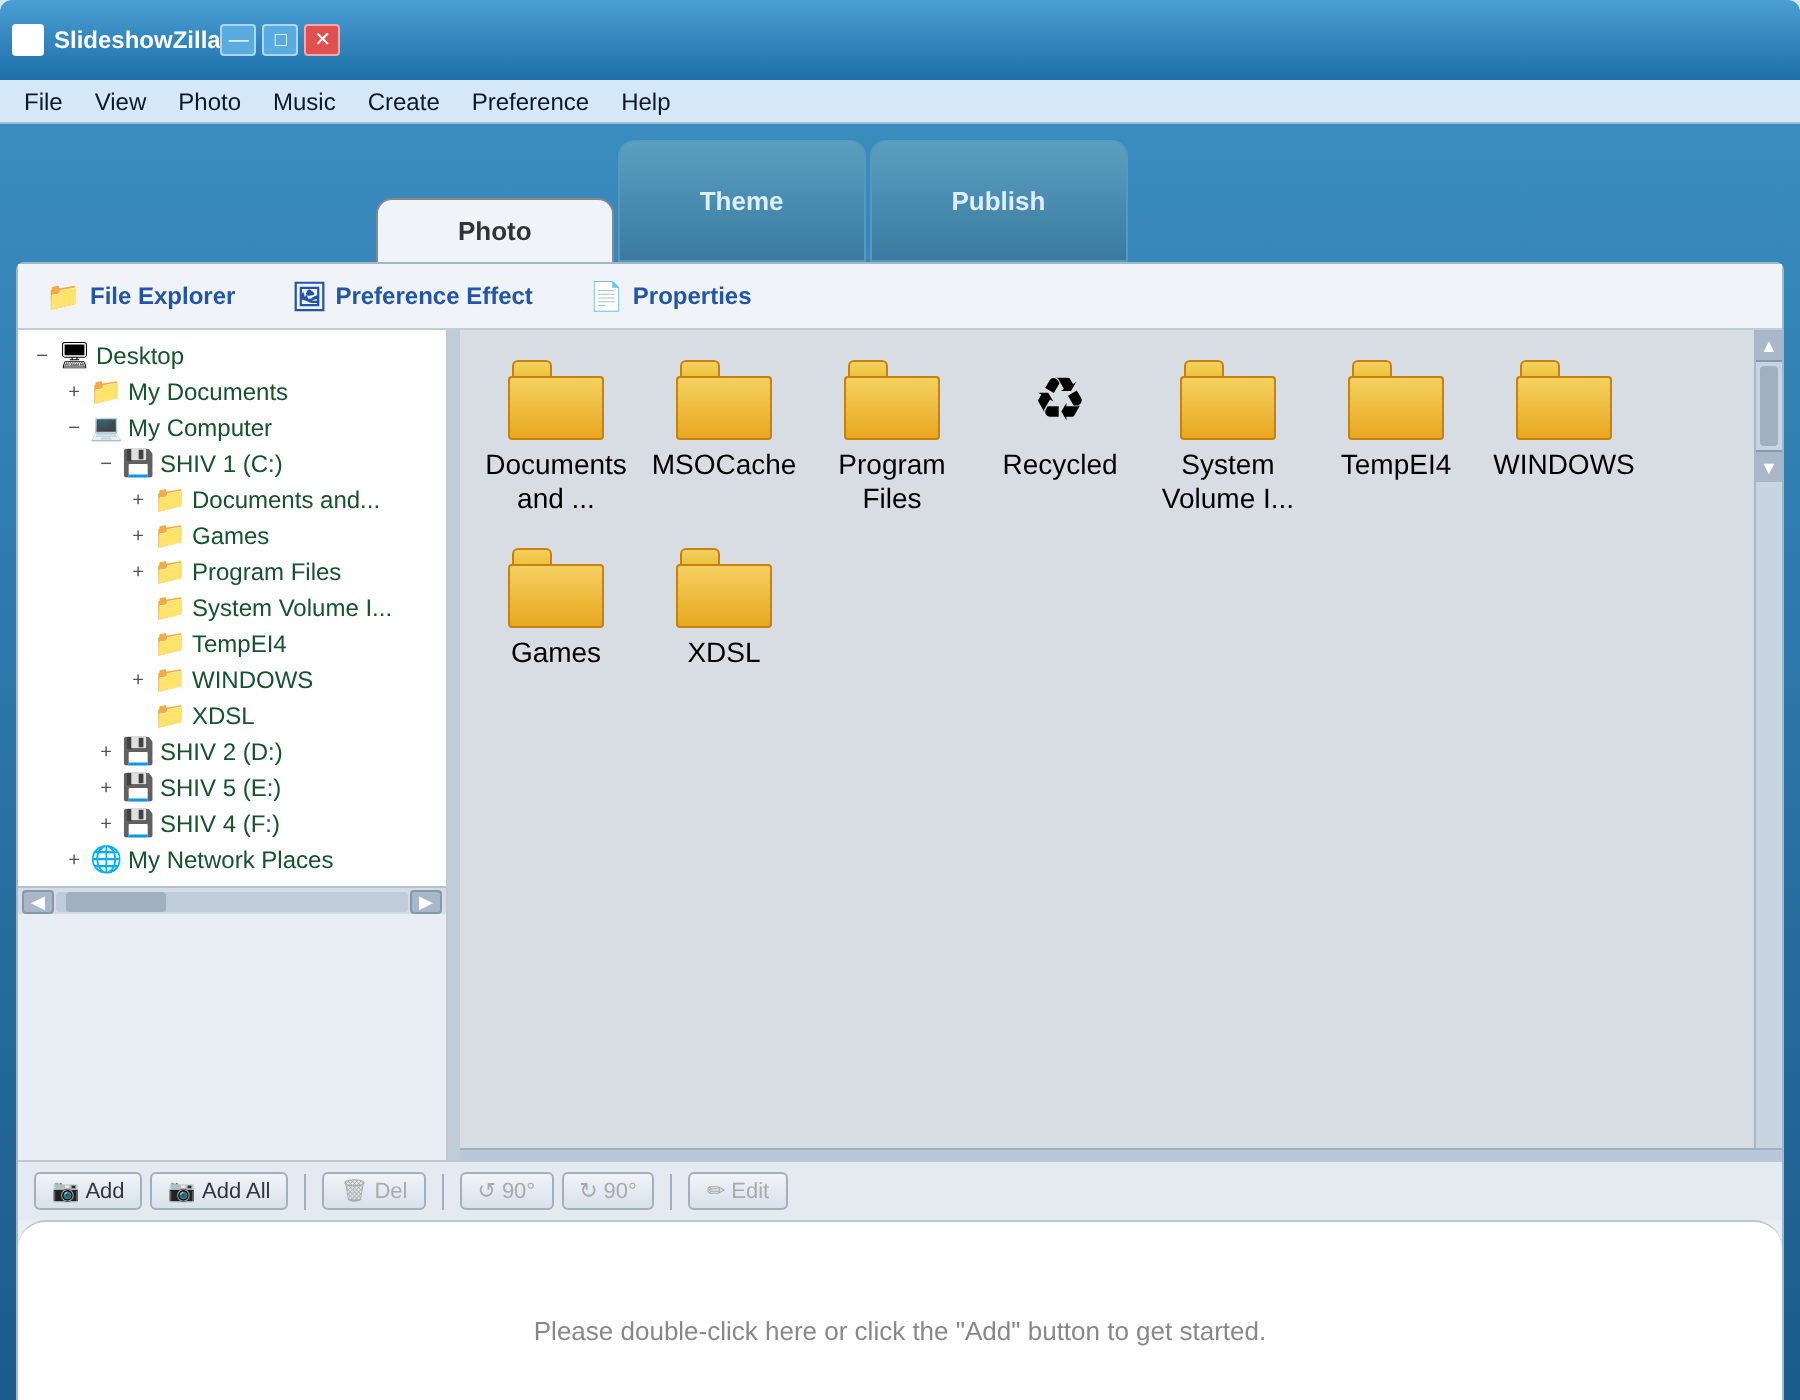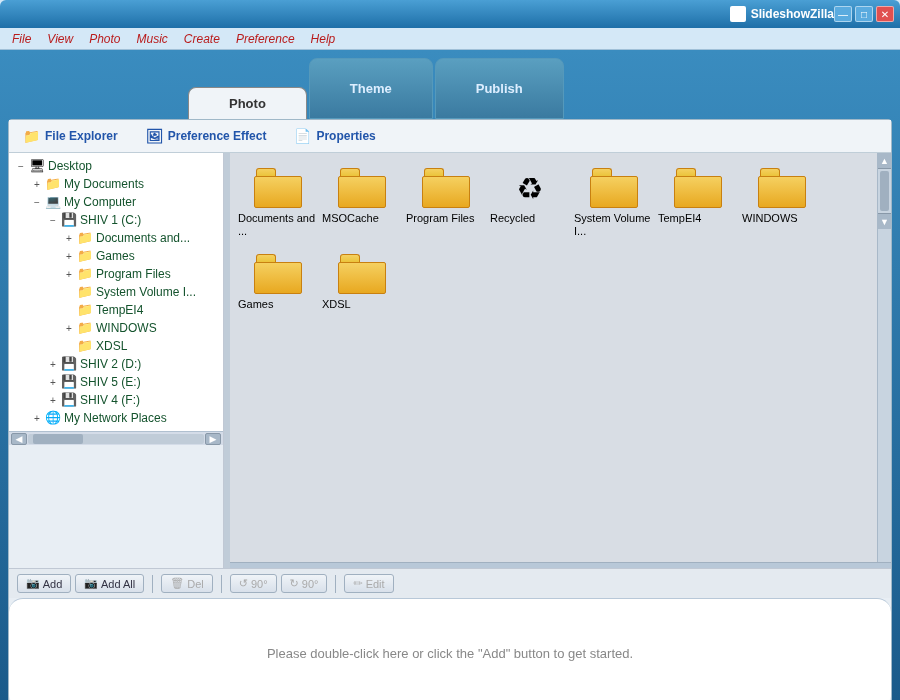--- a/index.html
+++ b/index.html
@@ -7,25 +7,25 @@
       width: 900px;
       height: 700px;
       font-family: Tahoma, Arial, sans-serif;
       font-size: 12px;
       background: #d4e8f7;
       overflow: hidden;
     }
 
     
     #titlebar {
-      height: 28px;
+      height: 40px;
       background: linear-gradient(to bottom, #4a9fd4, #1e6fa8);
       display: flex;
       align-items: center;
-      justify-content: flex-end;
+      justify-content: flex-start;
       padding: 0 6px;
       border-top-left-radius: 6px;
       border-top-right-radius: 6px;
     }
     #titlebar-left {
       display: flex;
       align-items: center;
       gap: 5px;
       color: white;
       font-size: 12px;
@@ -67,22 +67,21 @@
       background: #d4e8f7;
       display: flex;
       align-items: center;
       padding: 0 4px;
       border-bottom: 1px solid #a0c0d8;
     }
     .menu-item {
       padding: 2px 8px;
       cursor: pointer;
       font-size: 12px;
-      color: #b91c1c;
-      font-style: italic;
+      color: #0f172a;
     }
 
     
     #main-window {
       background: linear-gradient(to bottom, #3a8cbf, #1a5a8a);
       padding: 8px 8px 8px 8px;
       height: calc(700px - 50px);
     }
 
     
@@ -234,21 +233,22 @@
       top: 0;
       left: 2px;
       width: 20px;
       height: 10px;
       background: linear-gradient(to bottom, #f5d060, #e8c030);
       border-radius: 3px 3px 0 0;
       border: 1px solid #c88010;
       border-bottom: none;
     }
     .folder-label {
-      font-size: 11px;
+      font-size: 14px;
+      text-align: center;
       color: #000;
       margin-top: 4px;
       word-break: break-word;
       line-height: 1.2;
       width: 80px;
     }
     
     .recycle-icon {
       width: 48px;
       height: 40px;

